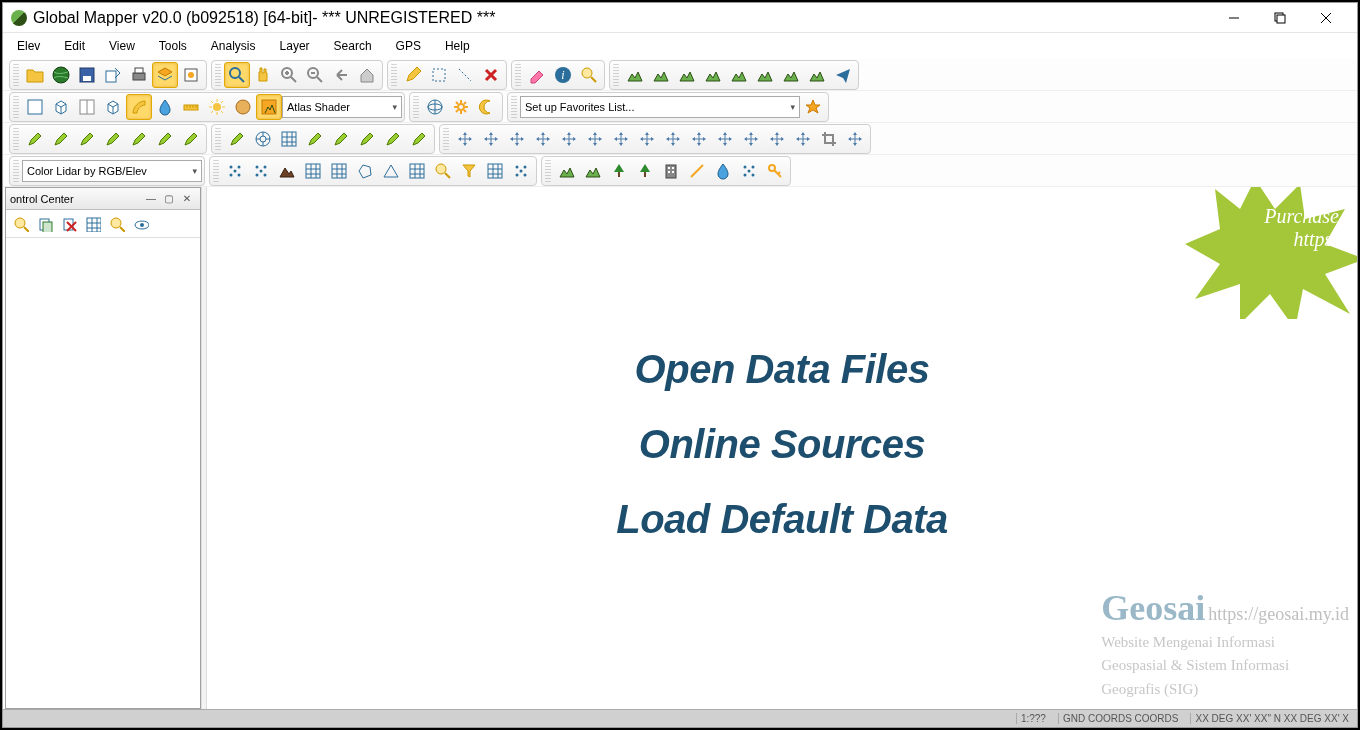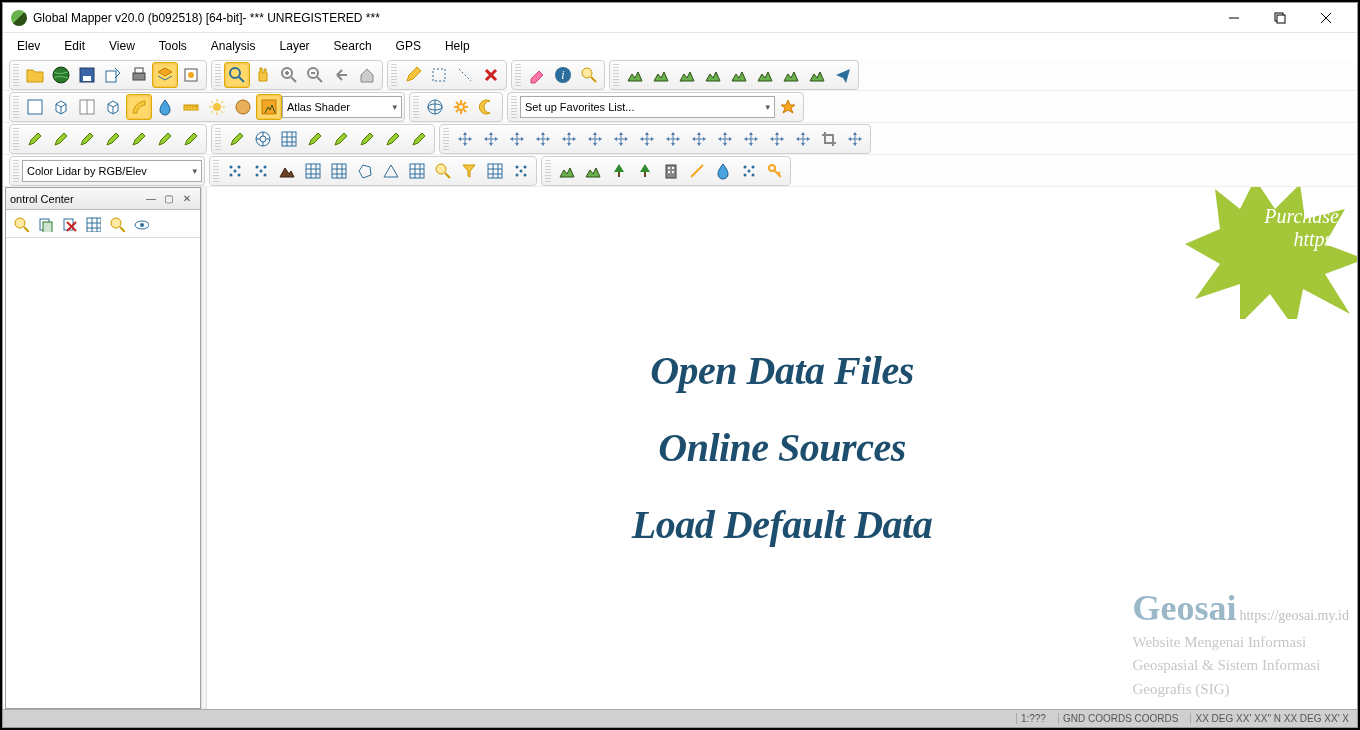--- a/index.html
+++ b/index.html
@@ -1,58 +1,58 @@
 <!DOCTYPE html>
 <html><head>
 <meta charset="utf-8">
 <style>
 * { box-sizing: border-box; margin: 0; padding: 0; }
 body { font-family: "Segoe UI", Tahoma, sans-serif; font-size: 12px; background: #000; overflow: hidden; width: 1360px; height: 730px; }
 .window { background: #fff; width: 1356px; height: 726px; margin: 2px; border: 1px solid #999; display: flex; flex-direction: column; position: relative; overflow: hidden; }
 .titlebar { height: 30px; background: #fff; display: flex; align-items: center; padding: 0 8px; border-bottom: 1px solid #e5e5e5; }
 .titlebar .app-icon { width: 16px; height: 16px; border-radius: 50%; background: linear-gradient(135deg,#6ab04c 50%,#2d5016 50%); margin-right: 6px; }
-.titlebar .title { flex: 1; font-size: 12px; color: #000; }
+.titlebar .title { flex: 1; font-size: 16px; color: #000; }
 .titlebar .wbtn { width: 46px; height: 30px; display: flex; align-items: center; justify-content: center; font-size: 12px; cursor: pointer; }
 .titlebar .wbtn svg { stroke: #000; fill: none; }
 .menubar { height: 26px; display: flex; align-items: center; padding: 0 4px; gap: 4px; }
 .menubar .menu-item { padding: 4px 10px; cursor: pointer; }
 .toolbars { display: flex; flex-direction: column; }
 .toolbar-row { height: 32px; display: flex; align-items: center; gap: 0; padding: 1px 0 1px 6px; background: #fdfdfd; border-bottom: 1px solid #eee; }
 .group { display: flex; align-items: center; height: 30px; background: linear-gradient(#fdfdfd,#f0f0f0); border: 1px solid #cfcfcf; border-radius: 4px; padding: 0 2px; margin-right: 4px; position: relative; }
 .grip { width: 6px; height: 22px; background: repeating-linear-gradient(#888 0 1px, transparent 1px 3px); margin: 0 3px 0 1px; border-radius: 1px; opacity: 0.35; }
 .tbtn { width: 26px; height: 26px; display: flex; align-items: center; justify-content: center; border-radius: 3px; cursor: pointer; position: relative; }
 .tbtn.active { background: #ffd96a; border: 1px solid #e0a800; box-shadow: inset 0 0 3px rgba(180,120,0,0.4); }
 .tbtn svg { width: 18px; height: 18px; }
 .sel { height: 22px; background: #fff; border: 1px solid #aaa; font-size: 11px; padding: 0 4px; display: flex; align-items: center; cursor: pointer; }
 .sel.shader { width: 120px; }
-.sel.fav { width: 255px; }
+.sel.fav { width: 280px; }
 .sel.lidar { width: 180px; }
 .sel .arrow { margin-left: auto; font-size: 9px; color: #555; }
 
 .workspace { flex: 1; display: flex; overflow: hidden; position: relative; }
 .panel { width: 196px; background: #fff; border: 1px solid #a0a0a0; display: flex; flex-direction: column; font-size: 11px; margin-left: 2px; }
 .panel-head { height: 22px; background: linear-gradient(#fafafa,#e8e8e8); display: flex; align-items: center; padding: 0 4px; border-bottom: 1px solid #c0c0c0; }
 .panel-head span { flex: 1; }
 .panel-head .pbtn { width: 18px; height: 18px; display: flex; align-items: center; justify-content: center; font-size: 10px; cursor: pointer; color: #555; }
 .panel-tools { height: 28px; display: flex; align-items: center; gap: 2px; padding: 0 4px; border-bottom: 1px solid #ddd; }
 .panel-tools .ptbtn { width: 22px; height: 22px; display: flex; align-items: center; justify-content: center; cursor: pointer; }
 .panel-body { flex: 1; background: #fff; }
 .splitter { width: 6px; background: #f3f3f3; cursor: col-resize; border-left: 1px solid #ddd; border-right: 1px solid #ddd; }
 
 .canvas { flex: 1; background: #fff; position: relative; overflow: hidden; }
 .start-links { position: absolute; left: 50%; top: 130px; transform: translateX(-50%); text-align: center; }
-.start-links a { display: block; font-size: 40px; font-style: italic; font-weight: 600; color: #1d4e6e; margin: 30px 0; text-decoration: none; font-family: Liberation Serif, serif; letter-spacing: -0.5px; }
+.start-links a { display: block; font-size: 40px; font-style: italic; font-weight: 600; color: #1d4e6e; margin: 30px 0; text-decoration: none; font-family: Liberation Sans, sans-serif; letter-spacing: -0.5px; }
 
 .burst { position: absolute; top: -8px; right: -8px; width: 180px; height: 140px; }
 .burst polygon { fill: #a4c639; }
 .burst-text { position: absolute; top: 18px; right: 18px; color: #fff; font-style: italic; font-size: 20px; text-align: right; font-family: "Segoe UI"; }
 
 .watermark { position: absolute; right: 8px; bottom: 10px; text-align: left; color: #bdbdbd; font-family: "Segoe UI"; }
 .watermark .big { font-size: 36px; color: #9ab8c8; font-weight: 600; display: inline; }
-.watermark .url { font-size: 14px; color: #c0c0c0; display: inline; }
+.watermark .url { font-size: 18px; color: #c0c0c0; display: inline; }
 .watermark .sub { font-size: 15px; color: #c7c7c7; line-height: 1.3; margin-top: 4px; }
 
 .statusbar { height: 18px; background: #d0d0d0; border-top: 1px solid #aaa; display: flex; align-items: center; font-size: 10px; color: #555; padding: 0 4px; gap: 8px; justify-content: flex-end; overflow: hidden; }
 .statusbar .cell { white-space: nowrap; padding: 0 4px; border-left: 1px solid #aaa; }
 </style>
 </head>
 <body>
 
 <svg width="0" height="0" style="position:absolute">
   <defs>

